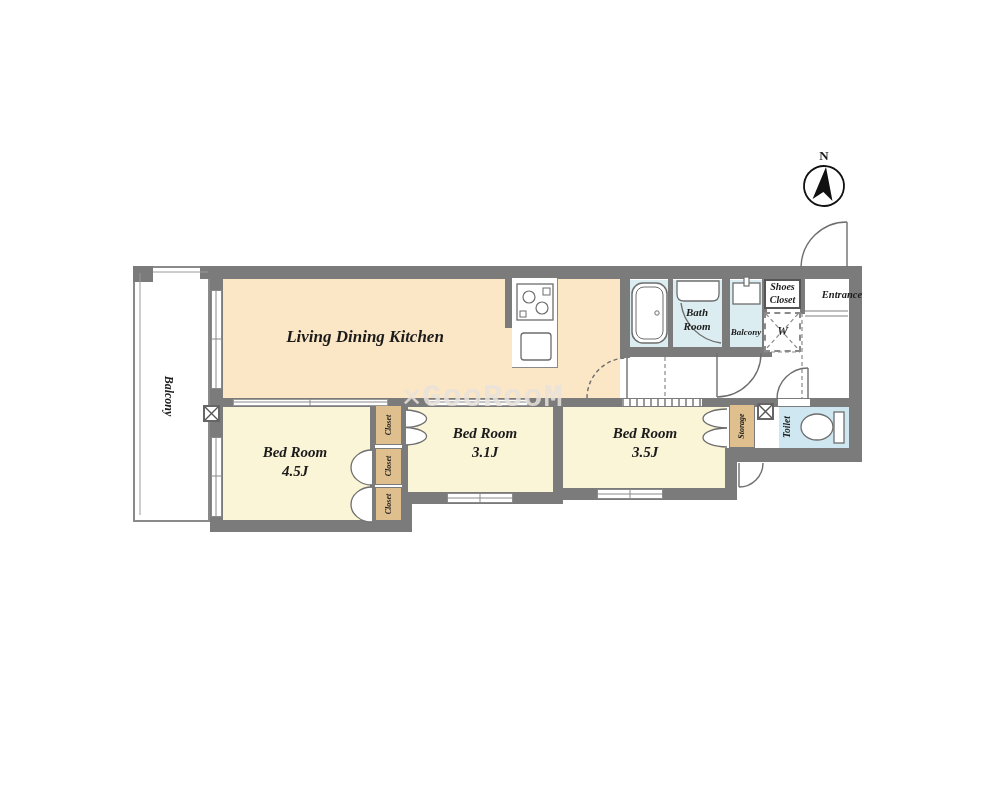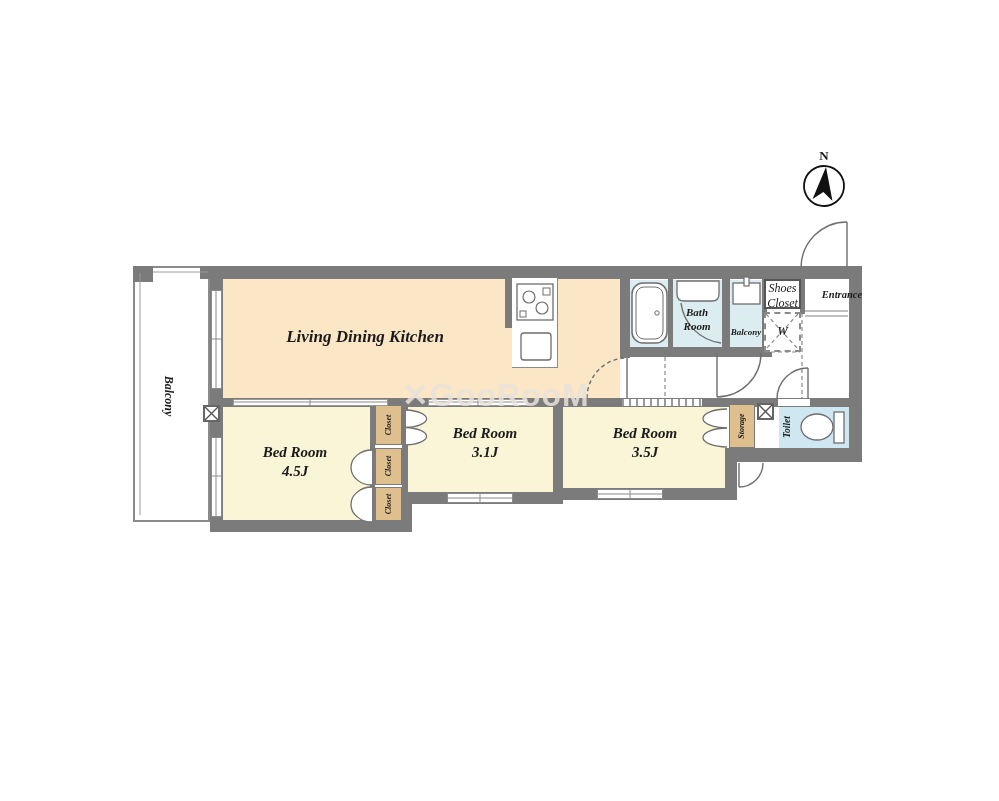--- a/index.html
+++ b/index.html
@@ -8,21 +8,21 @@
   .w{position:absolute;background:var(--wall);}
   .fill{position:absolute;}
   .win{position:absolute;background:#fff;border:1px solid #8a8a8a;box-sizing:border-box;}
   .lbl{position:absolute;color:#1b1b1b;font-style:italic;font-weight:bold;text-align:center;line-height:1.25;}
   .vert{transform:rotate(-90deg);transform-origin:center center;}
   .vert-cw{transform:rotate(90deg);transform-origin:center center;}
   .xbox{position:absolute;background:#fff;border:2px solid #666;box-sizing:border-box;}
   .dashedbox{position:absolute;background:#fff;border:2px dashed #8a8a8a;box-sizing:border-box;}
   .shoesbox{position:absolute;background:#fff;border:2px solid #555;box-sizing:border-box;}
   .slide-hatch{position:absolute;background:repeating-linear-gradient(90deg,#9a9a9a 0 2px,#ffffff 2px 7px);}
-  .watermark{position:absolute;left:402px;top:376px;width:220px;font-family:Liberation Sans, sans-serif;
+  .watermark{position:absolute;left:402px;top:376px;width:220px;font-family:Liberation Mono, monospace;
              font-weight:bold;font-size:32px;letter-spacing:1px;color:rgba(233,226,218,0.85);}
   svg.overlay{position:absolute;left:0;top:0;pointer-events:none;}
   .balcony{position:absolute;left:133px;top:266px;width:77px;height:256px;border:2px solid #8a8a8a;
            box-sizing:border-box;background:#fff;}
 </style>
 </head>
 <body>
 
 <div id="stage">
 
@@ -73,21 +73,21 @@
   <div class="win" style="left:597px;top:489px;width:66px;height:10px;"></div>
   <div class="win" style="left:233px;top:399px;width:155px;height:7px;border-color:#9a9a9a;"></div>
   <div class="win" style="left:428px;top:399px;width:100px;height:7px;border-color:#9a9a9a;"></div>
   <div class="slide-hatch" style="left:622px;top:399px;width:80px;height:7px;"></div>
   <div class="fill" style="left:778px;top:399px;width:32px;height:7px;background:#fff;"></div>
 
   <div class="xbox" style="left:203px;top:405px;width:17px;height:17px;"></div>
   <div class="xbox" style="left:757px;top:403px;width:17px;height:17px;"></div>
 
   <div class="shoesbox" style="left:764px;top:279px;width:37px;height:30px;"></div>
-  <div class="lbl" style="left:764px;top:281px;width:37px;font-size:12px;font-weight:normal;">Shoes Closet</div>
+  <div class="lbl" style="left:764px;top:281px;width:37px;font-size:10px;font-weight:bold;">Shoes Closet</div>
   <div class="dashedbox" style="left:764px;top:312px;width:37px;height:40px;"></div>
   <div class="lbl" style="left:764px;top:324px;width:37px;font-size:12px;">W</div>
 
   <svg class="overlay" width="999" height="801" viewBox="0 0 999 801">
 
     <g stroke="#6e6e6e" stroke-width="1.4" fill="none">
       <path d="M627 358 V398"></path>
       <path d="M587 398 A40 40 0 0 1 627 358" stroke-dasharray="4 3"></path>
       <path d="M717 353 V397"></path>
       <path d="M717 397 A44 44 0 0 0 761 353"></path>

